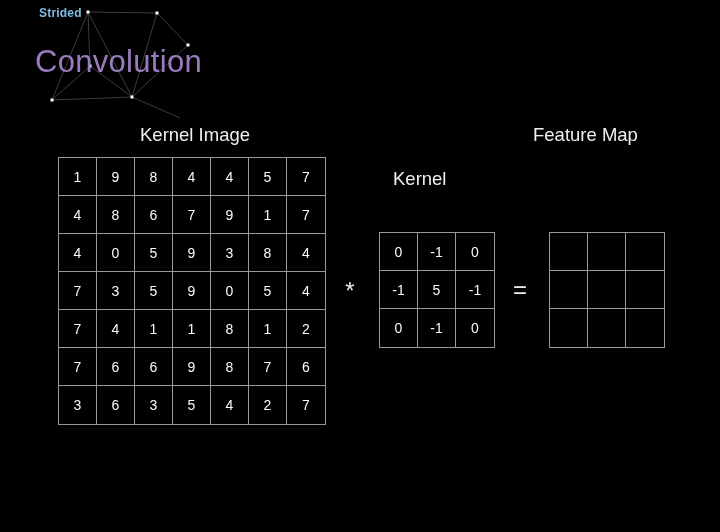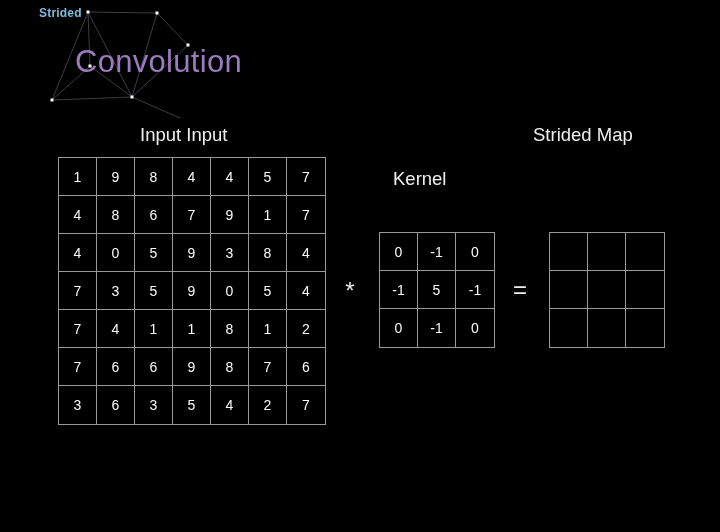--- a/index.html
+++ b/index.html
@@ -14,21 +14,20 @@
   
   .kicker{
     left:39px;top:6px;
     font-size:12px;font-weight:bold;
     letter-spacing:.2px;
   }
   .main-title{
     left:35px;top:44px;
     font-size:31px;font-weight:400;
     letter-spacing:.3px;
-    margin-left:40px;
   }
   
   .net{left:30px;top:0;pointer-events:none;}
   
   .heading{
     top:124px;
     font-size:18.5px;
     color:#efefef;
     white-space:nowrap;
   }
@@ -90,23 +89,23 @@
     <rect x="156.5" y="43.5" width="3" height="3"></rect>
     <rect x="20.5" y="98.5" width="3" height="3"></rect>
     <rect x="100.5" y="95.5" width="3" height="3"></rect>
     <rect x="58.5" y="64.5" width="3" height="3"></rect>
   </g>
 </svg>
 
 <div class="abs kicker" style="color:#7eb9de;">Strided</div>
 <div class="abs main-title" style="color:#9a7bbe;">Convolution</div>
 
-<div class="abs heading h-input">Input Input</div>
+<div class="abs heading h-input">Kernel Image</div>
 <div class="abs heading h-kernel">Kernel</div>
-<div class="abs heading h-feature">Strided Map</div>
+<div class="abs heading h-feature">Feature Map</div>
 
 <div class="abs grid cols7 g-input">
     <div class="cell">1</div>
     <div class="cell">9</div>
     <div class="cell">8</div>
     <div class="cell">4</div>
     <div class="cell">4</div>
     <div class="cell">5</div>
     <div class="cell">7</div>
     <div class="cell">4</div>

